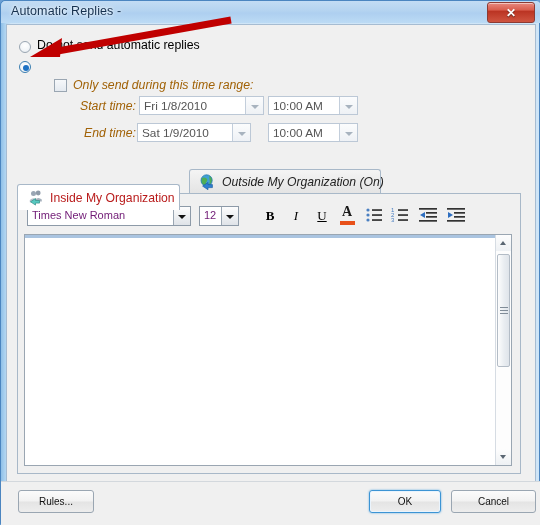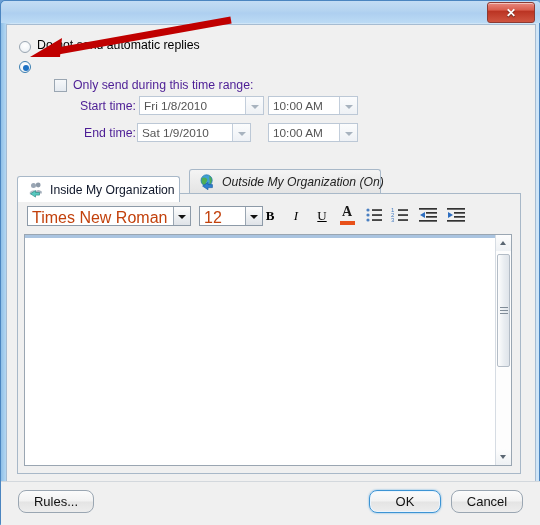--- a/index.html
+++ b/index.html
@@ -64,21 +64,21 @@
     position:absolute;left:3px;top:3px;width:6px;height:6px;border-radius:50%;
     background:#1d72c4;
   }
   .radio.on{border-color:#3c7fb1;}
   .cb{
     position:absolute;width:13px;height:13px;box-sizing:border-box;
     border:1px solid #9aa6b2;
     background:linear-gradient(to bottom,#f6f8fa,#e5eaf0);
   }
   .lbl{position:absolute;font-size:12.3px;color:#000;white-space:nowrap;}
-  .lbl.dim{color:#4c1d95;}
+  .lbl.dim{color:#a16207;font-style:italic;}
 
   
   .combo{
     position:absolute;height:19px;box-sizing:border-box;
     border:1px solid #b4c3d2;background:#ffffff;
   }
   .combo.disabled{background:#ffffff;border-color:#bcc8d6;}
   .combo .val{
     position:absolute;left:4px;top:2px;font-size:11.8px;color:#555;white-space:nowrap;
   }
@@ -89,45 +89,45 @@
   }
   .combo .btn .arr{
     position:absolute;left:5px;top:8px;
     width:0;height:0;border-left:4px solid transparent;border-right:4px solid transparent;
     border-top:4px solid #a8b3bf;
   }
 
   
   .tabstrip{position:absolute;left:15px;top:166px;width:504px;height:25px;}
   .tab{
-    position:absolute;top:8px;height:25px;box-sizing:border-box;
+    position:absolute;top:16px;height:25px;box-sizing:border-box;
     border:1px solid #a8b8c8;border-bottom:none;
     border-radius:3px 3px 0 0;
     display:flex;align-items:center;
     padding:0 9px;
-    font-size:12.2px;color:#0f172a;white-space:nowrap;
+    font-size:12.2px;color:#b91c1c;white-space:nowrap;
     cursor:pointer;
   }
   .tab.active{background:#ffffff;z-index:3;height:26px;}
   .tab.inactive{
     background:linear-gradient(to bottom,#f4f4f4,#e4e4e4);
     top:1px;height:24px;z-index:1;color:#222;
   }
   .tabpanel{
     position:absolute;left:15px;top:191px;width:504px;height:281px;
     background:#f0f0f0;border:1px solid #a8b8c8;box-sizing:border-box;z-index:2;
   }
   .tabicon{width:17px;height:16px;margin-right:6px;flex:0 0 auto;}
 
   
   .fcombo{
     position:absolute;height:20px;box-sizing:border-box;
     border:1px solid #8d9aa8;background:#fff;
   }
-  .fcombo .val{position:absolute;left:4px;top:2px;font-size:16px;color:#c2410c;white-space:nowrap;}
+  .fcombo .val{position:absolute;left:4px;top:2px;font-size:11px;color:#701a75;white-space:nowrap;}
   .fcombo .btn{
     position:absolute;right:0;top:0;width:16px;height:100%;
     border-left:1px solid #9aa6b2;
     background:linear-gradient(to bottom,#fdfdfd,#dfe3e8);
   }
   .fcombo .btn .arr{
     position:absolute;left:4px;top:8px;width:0;height:0;
     border-left:4px solid transparent;border-right:4px solid transparent;
     border-top:4px solid #111;
   }
@@ -159,39 +159,40 @@
   }
   .sb-grip{position:absolute;left:2px;width:8px;height:1px;background:#808c98;}
 
   
   .btm{
     position:absolute;left:0;top:480px;width:540px;height:45px;
     background:#f0f0f0;border-top:1px solid #d3d8dd;
   }
   .pbtn{
     position:absolute;height:23px;box-sizing:border-box;
-    border:1px solid #9aa6b2;border-radius:8px;
+    border:1px solid #9aa6b2;border-radius:3px;
     background:linear-gradient(to bottom,#fbfbfb 0%,#f2f2f2 48%,#e4e4e4 52%,#ededed 100%);
     display:flex;align-items:center;justify-content:center;
-    font-size:13px;color:#111;cursor:pointer;
+    font-size:10px;color:#111;cursor:pointer;
   }
   .pbtn.default{
     border:1px solid #3c94d4;
     box-shadow:0 0 2px rgba(70,160,225,.9), inset 0 0 0 1px #eaf4fd;
   }
 
   
   .annot{position:absolute;left:0;top:0;width:540px;height:525px;pointer-events:none;z-index:50;}
 </style>
 </head>
 <body>
 
 <div class="window">
 
   <div class="titlebar">
+    <div class="title-text">Automatic Replies -</div>
     <div class="close-btn">
       <div class="x">✕</div>
     </div>
   </div>
 
   <div class="client">
 
     <div class="radio" style="left:12px;top:16px;"></div>
     <div class="lbl" style="left:30px;top:13px;">Do not send automatic replies</div>
 
@@ -233,21 +234,21 @@
 
     <div class="tabpanel" style="left:10px;top:168px;width:504px;height:281px;">
 
       <div class="fcombo" style="left:9px;top:12px;width:164px;">
         <div class="val">Times New Roman</div>
         <div class="btn">
             <div class="arr"></div>
           </div>
       </div>
 
-      <div class="fcombo" style="left:181px;top:12px;width:64px;">
+      <div class="fcombo" style="left:181px;top:12px;width:40px;">
         <div class="val">12</div>
         <div class="btn">
             <div class="arr"></div>
           </div>
       </div>
 
       <div style="position:absolute;left:241px;top:11px;width:22px;height:22px;display:flex;align-items:center;justify-content:center;cursor:pointer;">
         <span style="font-weight:bold;font-size:13px;font-family:'Liberation Serif',serif;">B</span>
       </div>
 
@@ -353,21 +354,21 @@
 
   </div>
 
   <div class="btm">
     <div class="pbtn" style="left:17px;top:8px;width:76px;">
       <span>Rules...</span>
     </div>
     <div class="pbtn default" style="left:368px;top:8px;width:72px;">
       <span>OK</span>
     </div>
-    <div class="pbtn" style="left:450px;top:8px;width:72px;text-align:right;">
+    <div class="pbtn" style="left:450px;top:8px;width:85px;text-align:right;">
       <span>Cancel</span>
     </div>
   </div>
 
 </div>
 
 <svg class="annot" viewBox="0 0 540 525">
   <g>
     <path d="M231 20 L52 52" stroke="#c00000" stroke-width="7" stroke-linecap="butt" fill="none"></path>
     <path d="M30 57 L62 38 L60 57 Z" fill="#c00000"></path>

